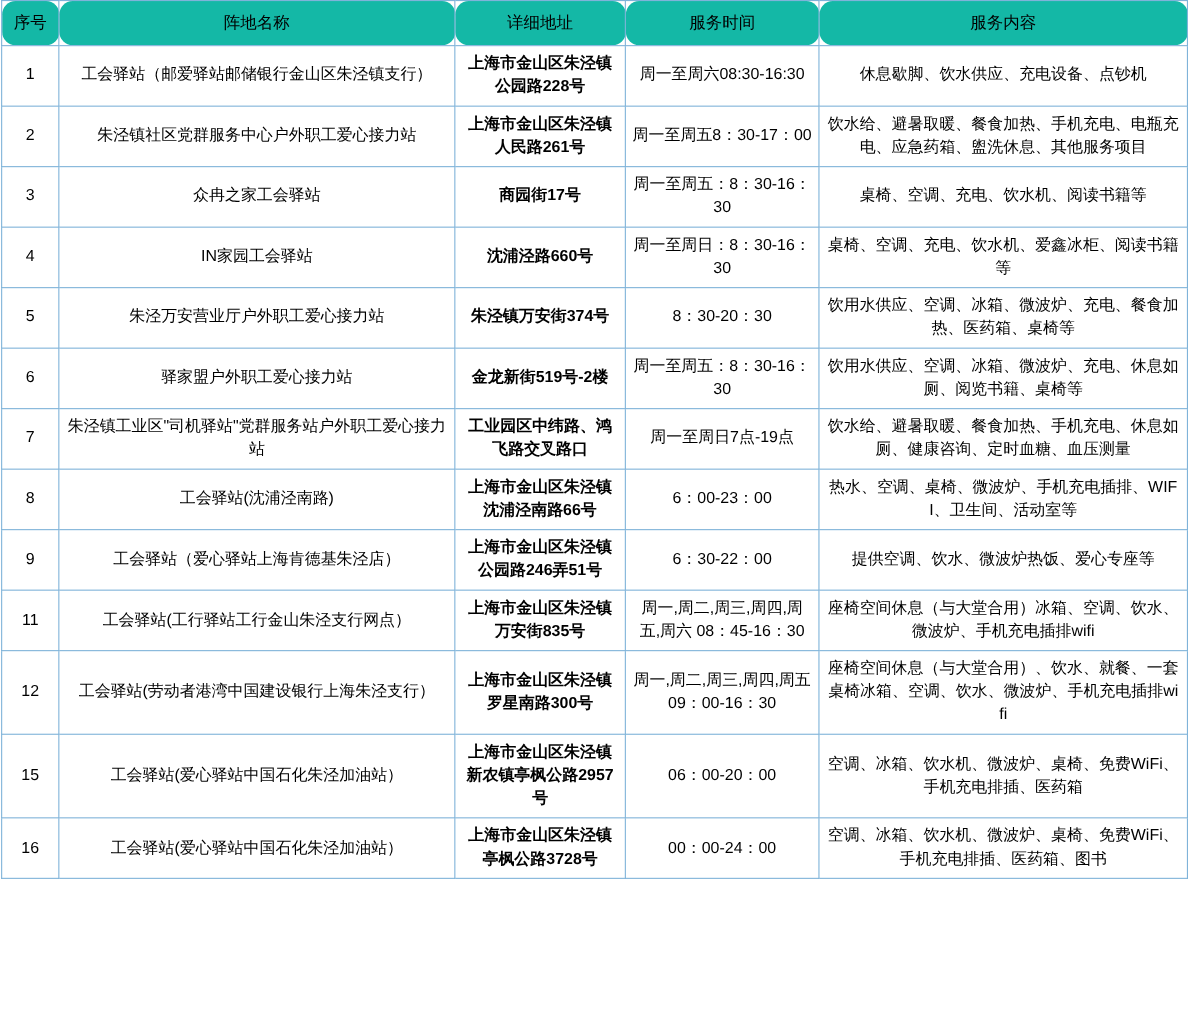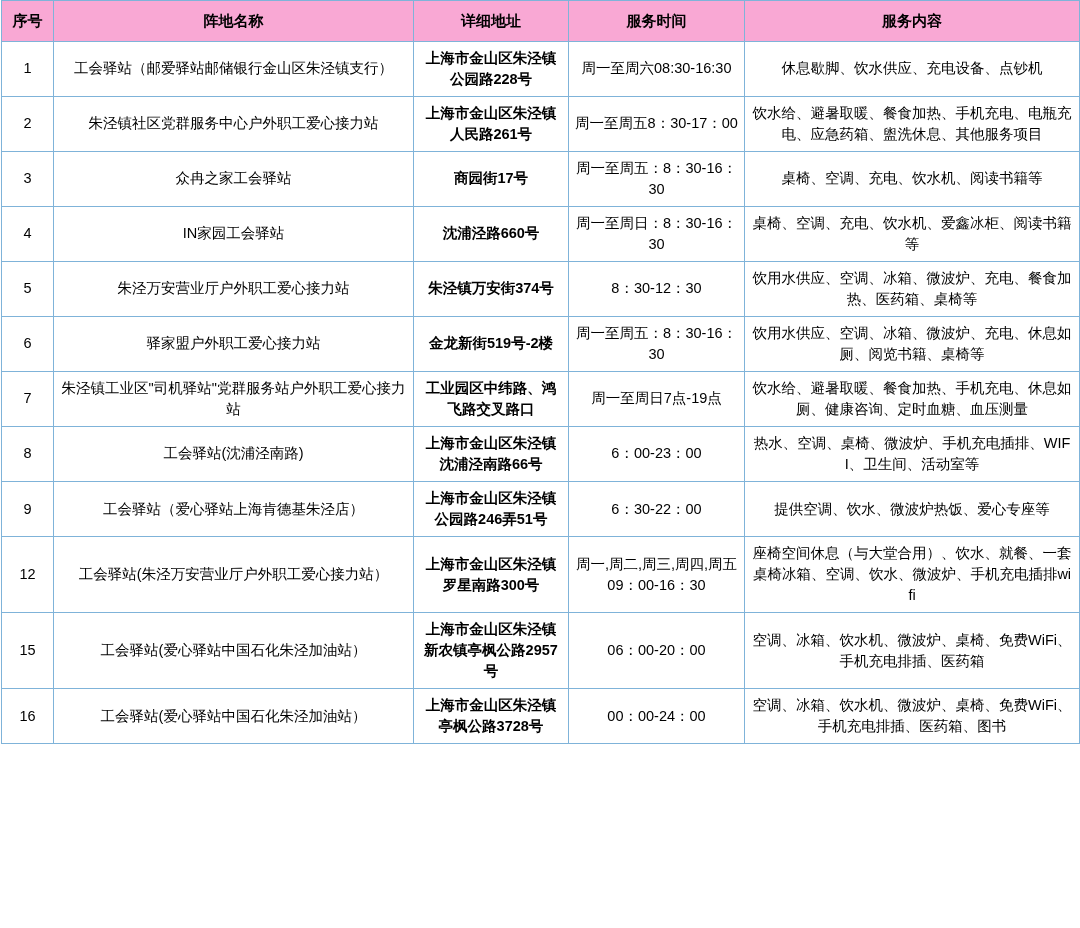--- a/index.html
+++ b/index.html
@@ -28,24 +28,25 @@
     font-size: 14.5px;
     color: #000000;
     text-align: center;
     vertical-align: middle;
     padding: 6px 6px;
     line-height: 1.45;
     word-wrap: break-word;
     word-break: break-all;
   }
   table.data-table thead th {
-    background: #f9a8d4;
-    font-weight: bold;
+    background: #14b8a6;
+    font-weight: normal;
     font-size: 15px;
     padding: 9px 4px;
+    border-radius: 12px;
   }
   
   col.c0 { width: 52px; }
   col.c1 { width: 360px; }
   col.c2 { width: 155px; }
   col.c3 { width: 176px; }
   col.c4 { width: 335px; }
 
   td.col-index { font-size: 14px; }
   td.col-name { font-size: 14.5px; }
@@ -100,21 +101,21 @@
           <td class="col-index">4</td>
           <td class="col-name">IN家园工会驿站</td>
           <td class="col-addr">沈浦泾路660号</td>
           <td class="col-time">周一至周日：8：30-16：30</td>
           <td class="col-content">桌椅、空调、充电、饮水机、爱鑫冰柜、阅读书籍等</td>
         </tr>
         <tr>
           <td class="col-index">5</td>
           <td class="col-name">朱泾万安营业厅户外职工爱心接力站</td>
           <td class="col-addr">朱泾镇万安街374号</td>
-          <td class="col-time">8：30-12：30</td>
+          <td class="col-time">8：30-20：30</td>
           <td class="col-content">饮用水供应、空调、冰箱、微波炉、充电、餐食加热、医药箱、桌椅等</td>
         </tr>
         <tr>
           <td class="col-index">6</td>
           <td class="col-name">驿家盟户外职工爱心接力站</td>
           <td class="col-addr">金龙新街519号-2楼</td>
           <td class="col-time">周一至周五：8：30-16：30</td>
           <td class="col-content">饮用水供应、空调、冰箱、微波炉、充电、休息如厕、阅览书籍、桌椅等</td>
         </tr>
         <tr>
@@ -132,22 +133,29 @@
           <td class="col-content">热水、空调、桌椅、微波炉、手机充电插排、WIFI、卫生间、活动室等</td>
         </tr>
         <tr>
           <td class="col-index">9</td>
           <td class="col-name">工会驿站（爱心驿站上海肯德基朱泾店）</td>
           <td class="col-addr">上海市金山区朱泾镇公园路246弄51号</td>
           <td class="col-time">6：30-22：00</td>
           <td class="col-content">提供空调、饮水、微波炉热饭、爱心专座等</td>
         </tr>
         <tr>
+          <td class="col-index">11</td>
+          <td class="col-name">工会驿站(工行驿站工行金山朱泾支行网点）</td>
+          <td class="col-addr">上海市金山区朱泾镇万安街835号</td>
+          <td class="col-time">周一,周二,周三,周四,周五,周六 08：45-16：30</td>
+          <td class="col-content">座椅空间休息（与大堂合用）冰箱、空调、饮水、微波炉、手机充电插排wifi</td>
+        </tr>
+        <tr>
           <td class="col-index">12</td>
-          <td class="col-name">工会驿站(朱泾万安营业厅户外职工爱心接力站）</td>
+          <td class="col-name">工会驿站(劳动者港湾中国建设银行上海朱泾支行）</td>
           <td class="col-addr">上海市金山区朱泾镇罗星南路300号</td>
           <td class="col-time">周一,周二,周三,周四,周五09：00-16：30</td>
           <td class="col-content">座椅空间休息（与大堂合用）、饮水、就餐、一套桌椅冰箱、空调、饮水、微波炉、手机充电插排wifi</td>
         </tr>
         <tr>
           <td class="col-index">15</td>
           <td class="col-name">工会驿站(爱心驿站中国石化朱泾加油站）</td>
           <td class="col-addr">上海市金山区朱泾镇新农镇亭枫公路2957号</td>
           <td class="col-time">06：00-20：00</td>
           <td class="col-content">空调、冰箱、饮水机、微波炉、桌椅、免费WiFi、手机充电排插、医药箱</td>

